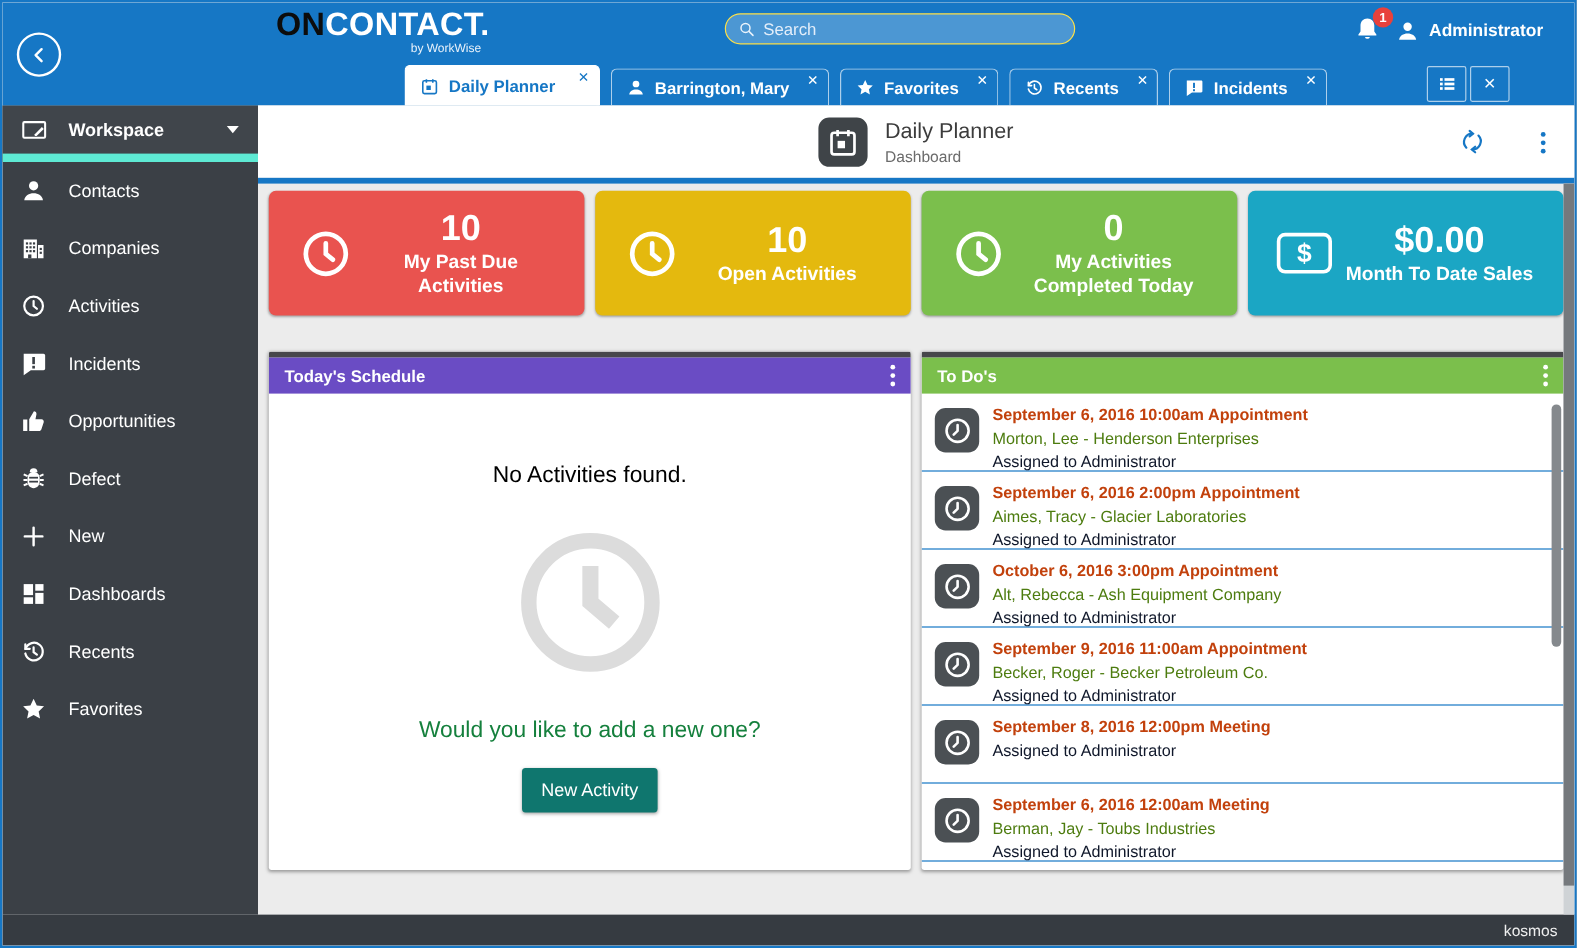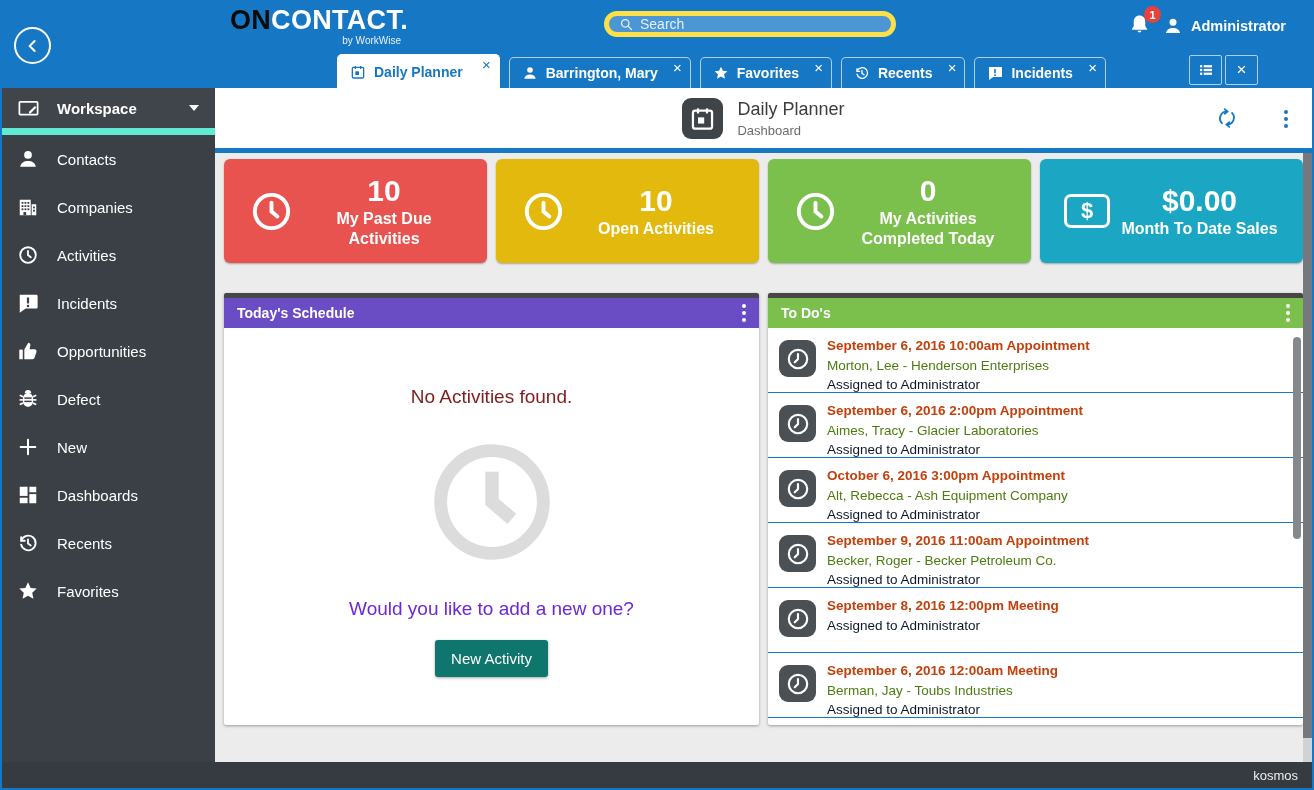--- a/index.html
+++ b/index.html
@@ -14,21 +14,21 @@
   .back-btn { position:absolute; left:12px; top:25px; width:37px; height:37px; border-radius:50%;
               border:2px solid #fff; background:transparent; color:#fff; display:flex;
               align-items:center; justify-content:center; cursor:pointer; z-index:3; }
   .back-btn svg { width:20px; height:20px; }
   .logo { position:absolute; left:228px; top:5px; text-align:right; cursor:default; }
   .logo-line { font-size:27px; font-weight:bold; color:#fff; line-height:1; letter-spacing:.3px; }
   .logo-line .lp { color:#0c0c0c; }
   .tagline { font-size:10px; color:#e9f2fb; margin-top:1px; padding-right:7px; }
 
   .search { position:absolute; left:602px; top:9px; width:292px; height:26px; background:#4c97d3;
-            border:5px solid #fde047; border-radius:14px; display:flex; align-items:center;
+            border:1px solid #fde047; border-radius:14px; display:flex; align-items:center;
             padding:0 10px; gap:6px; }
   .search-icon { display:flex; color:#eaf3fb; }
   .search-icon svg { width:15px; height:15px; }
   .search input { flex:1; background:transparent; border:none; outline:none; color:#fff; font-size:14px; }
   .search input::placeholder { color:#e3eefa; opacity:1; }
 
   .bell-wrap { position:absolute; right:160px; top:11px; width:24px; height:24px; color:#fff; cursor:pointer; }
   .bell-wrap svg { width:23px; height:23px; }
   .badge { position:absolute; top:-7px; right:-9px; min-width:17px; height:17px; border-radius:50%;
            background:#e8413c; color:#fff; font-size:11px; font-weight:bold; display:flex;
@@ -101,24 +101,24 @@
            display:flex; flex-direction:column; overflow:hidden; position:relative; }
   .panel-grip { flex:0 0 5px; background:#47474b; }
   .panel-header { flex:0 0 30px; display:flex; align-items:center; justify-content:space-between;
                   padding:0 13px; color:#fff; font-size:14px; font-weight:bold; }
   .panel-header.purple { background:#6a4cc4; }
   .panel-header.green { background:#7bbf4c; }
   .panel-header .kebab { color:#fff; }
   .panel-body { flex:1; position:relative; }
 
   .schedule-body { text-align:center; }
-  .empty-msg { margin-top:58px; font-size:19px; color:#7f1d1d; }
+  .empty-msg { margin-top:58px; font-size:19px; color:#000000; }
   .big-clock { display:flex; justify-content:center; margin-top:24px; color:#dcdcdc; }
   .big-clock svg { width:140px; height:140px; }
-  .prompt { margin-top:26px; font-size:19px; color:#6d28d9; }
+  .prompt { margin-top:26px; font-size:19px; color:#15803d; }
   .new-activity { margin-top:20px; background:#0f766e; color:#fff; border:none; border-radius:3px;
                   padding:10px 16px; font-size:15px; box-shadow:0 1px 3px rgba(0,0,0,.35); cursor:pointer; }
 
   .todo { position:relative; height:65px; border-bottom:1px solid #1677c5; padding:8px 14px 0 59px; cursor:pointer; }
   .todo-icon { position:absolute; left:11px; top:12px; width:37px; height:37px; background:#4b5054;
                border-radius:9px; color:#fff; display:flex; align-items:center; justify-content:center; }
   .todo-icon svg { width:26px; height:26px; }
   .t1 { font-size:13.5px; font-weight:bold; color:#c2410c; line-height:1.45; }
   .t2 { font-size:13.5px; color:#4d7c0f; line-height:1.45; }
   .t3 { font-size:13.5px; color:#0f172a; line-height:1.45; }

